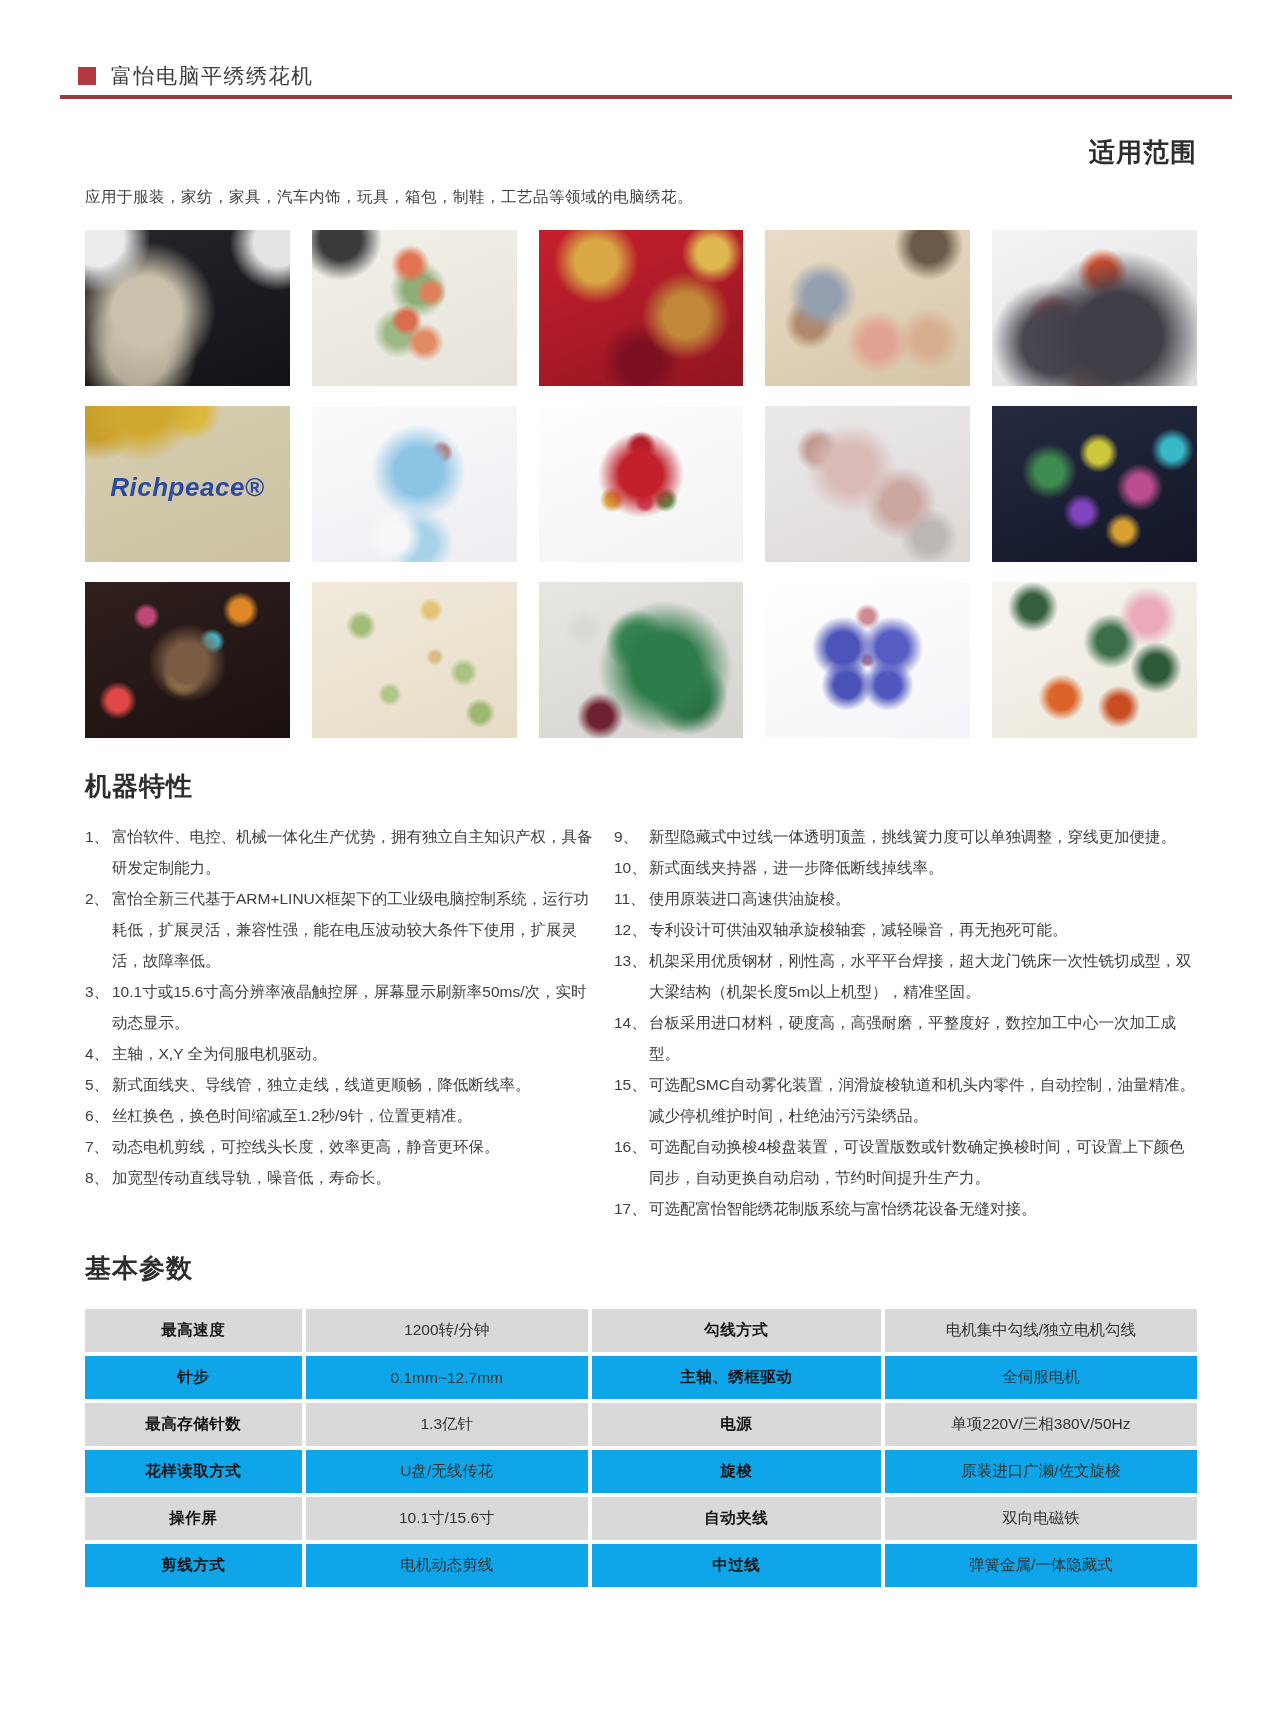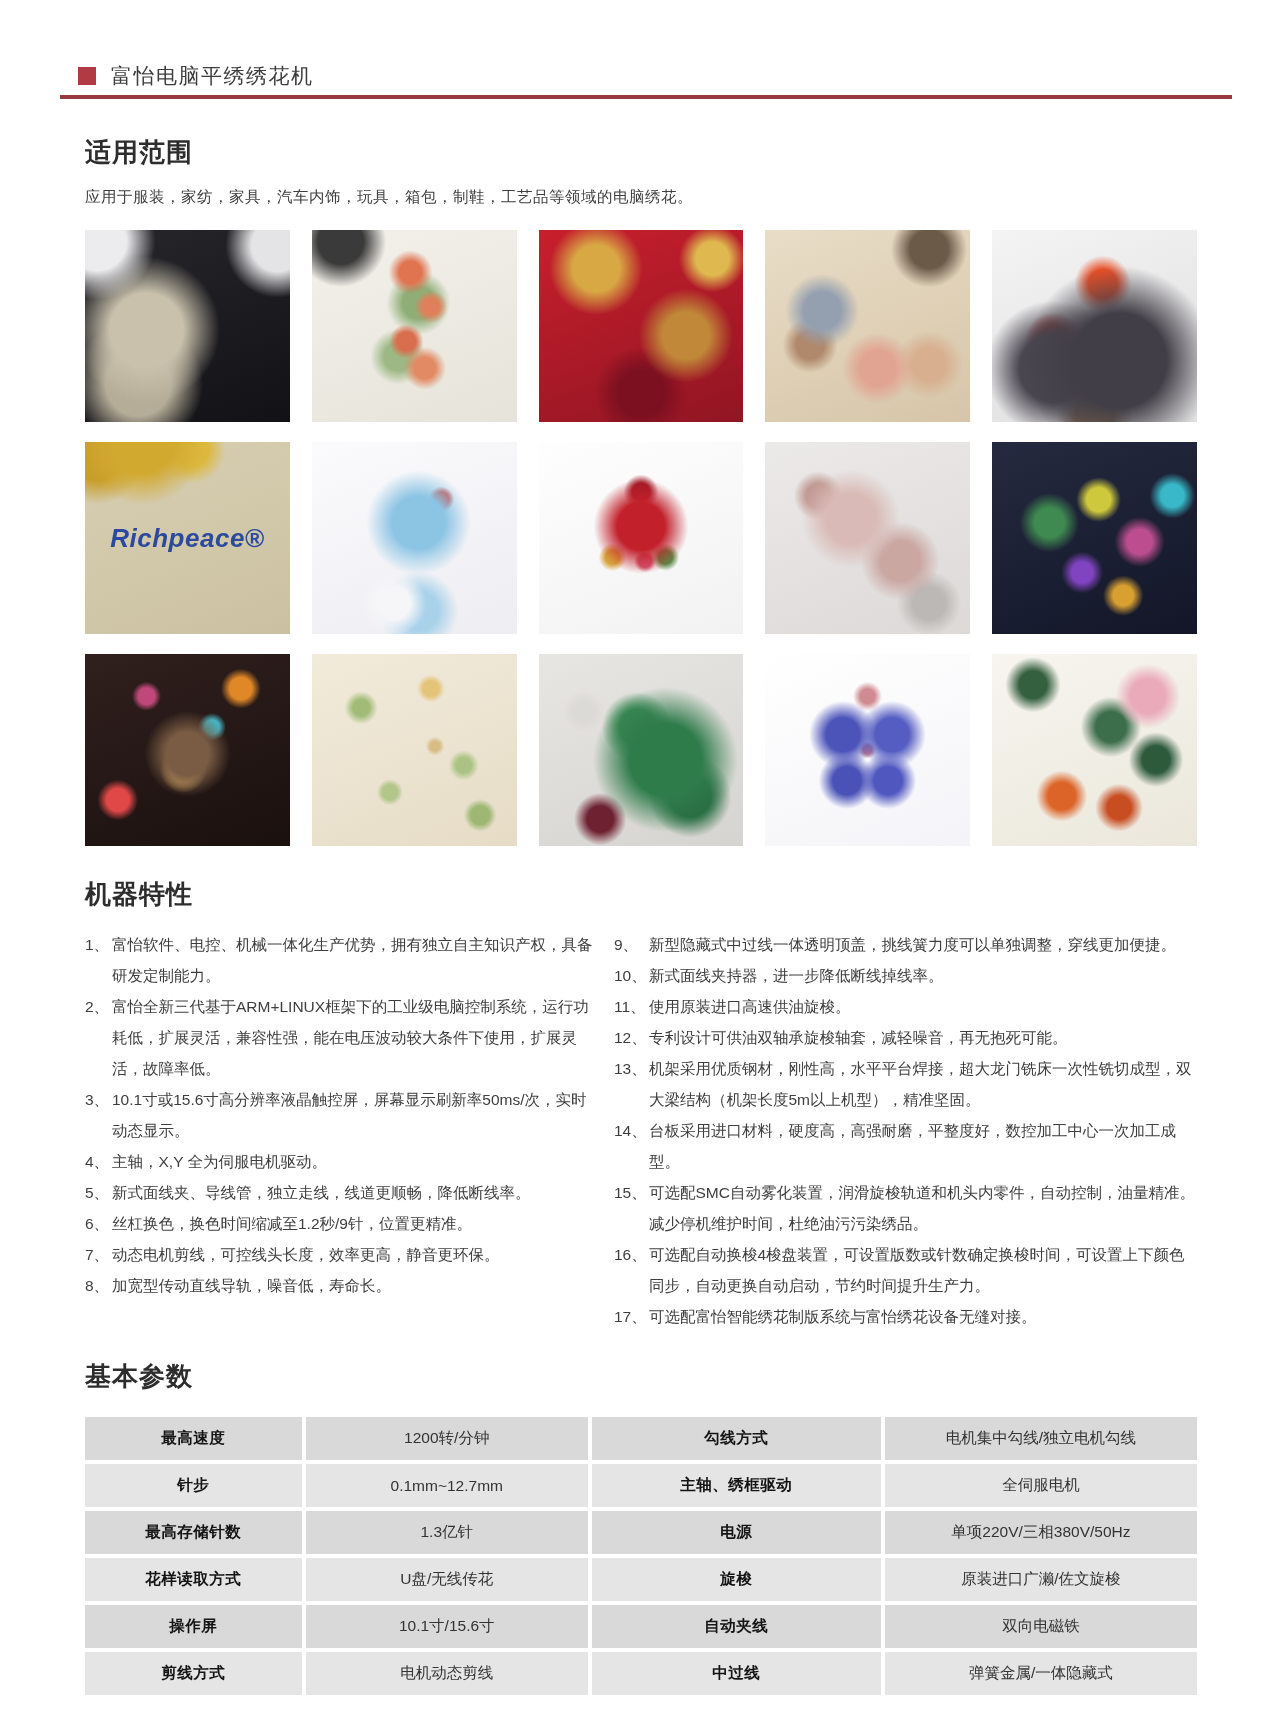--- a/index.html
+++ b/index.html
@@ -10,45 +10,45 @@
   }
   
   .header{margin:64px 48px 0 60px;}
   .header-row{display:flex;align-items:center;gap:15px;height:24px;margin-left:18px;}
   .accent-square{width:18px;height:18px;background:#b23a42;flex:0 0 auto;}
   .header-title{font-size:21px;color:#3d3d3d;letter-spacing:1.5px;font-weight:400;}
   .header-rule{height:4px;background:#9a3a40;margin-top:7px;}
   
   .content{margin:0 83px 0 85px;}
   .section-heading{font-size:26px;font-weight:700;color:#2d2d2d;letter-spacing:1px;margin:0;}
-  .scope-heading{margin-top:36px;}
+  .scope-heading{margin-top:36px;text-align:right;}
   .scope-desc{font-size:15.5px;color:#3f3f3f;margin-top:17px;letter-spacing:0.5px;}
   
   .gallery{margin-top:22px;display:grid;grid-template-columns:repeat(5,1fr);column-gap:22px;row-gap:20px;}
-  .tile{height:192px;position:relative;overflow:hidden;background:#eee;}
+  .tile{height:156px;position:relative;overflow:hidden;background:#eee;}
   .tile-text{position:absolute;left:0;right:0;top:42%;text-align:center;
              font-weight:700;font-style:italic;font-size:26px;letter-spacing:0.5px;}
   
   .features-heading{margin-top:31px;}
   .features-cols{display:flex;gap:14px;margin-top:17px;}
   .feat-col{list-style:none;margin:0;padding:0;}
   .feat-col.left{flex:0 0 515px;}
   .feat-col.right{flex:1;}
   .feat-item{display:flex;font-size:15.5px;line-height:31px;color:#3e3e3e;}
   .feat-num{flex:0 0 27px;}
   .feat-col.right .feat-num{flex:0 0 35px;}
   .feat-text{flex:1;}
   
   .params-heading{margin-top:27px;}
   .param-table{margin-top:23px;}
   .param-row{display:grid;grid-template-columns:19.5fr 25.4fr 26fr 28.1fr;column-gap:4px;margin-bottom:4px;}
   .param-cell{height:43px;display:flex;align-items:center;justify-content:center;
               font-size:15.5px;text-align:center;padding:0 6px;}
   .param-row.odd .param-cell{background:#d9d9d9;}
-  .param-row.even .param-cell{background:#e5e5e5;}
+  .param-row.even .param-cell{background:#0ea5e9;}
   .param-cell.k{font-weight:700;color:#141414;letter-spacing:0.5px;}
   .param-cell.v{color:#333333;}
 </style>
 </head>
 <body>
 
 <div class="header">
   <div class="header-row">
     <div class="accent-square"></div>
     <div class="header-title">富怡电脑平绣绣花机</div>

